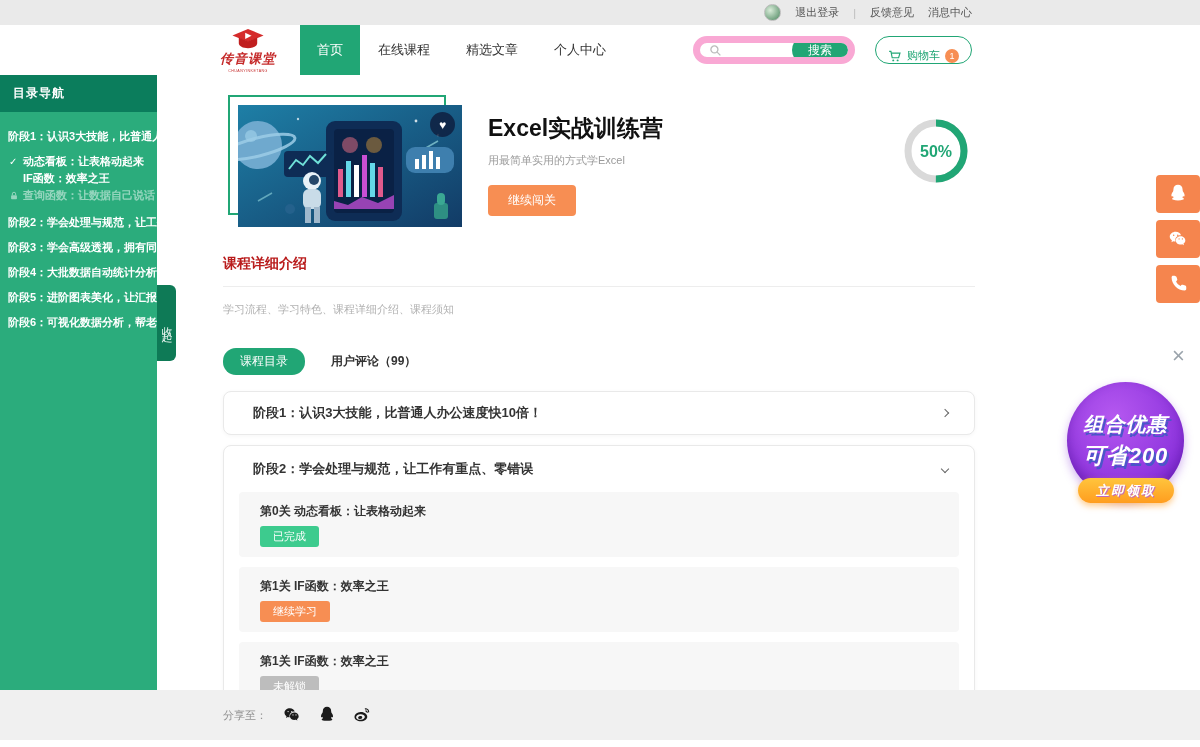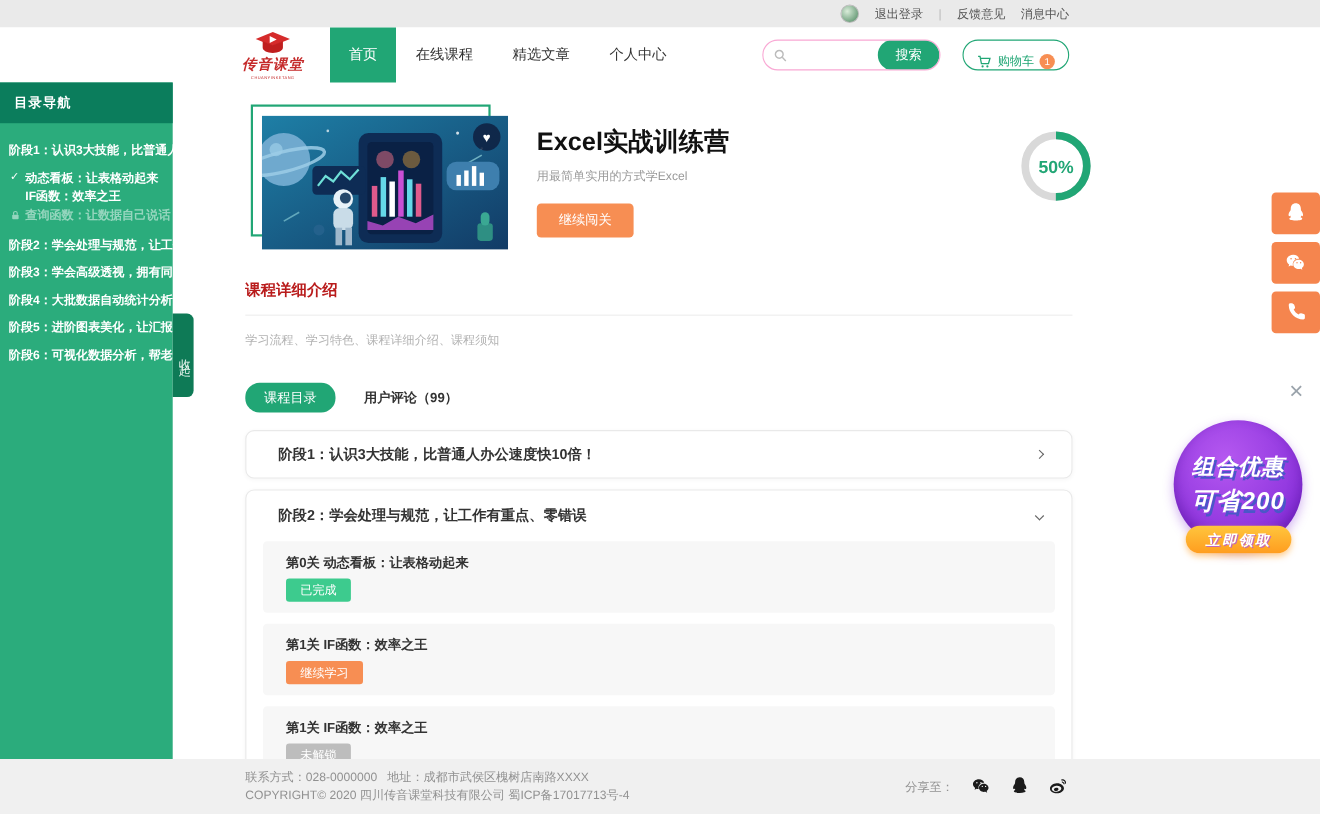--- a/index.html
+++ b/index.html
@@ -13,21 +13,21 @@
   .topbar a { color:#555; text-decoration:none; cursor:pointer; }
 
   
   .navbar { height:50px; background:#fff; display:flex; align-items:center; padding-left:220px; padding-right:228px; }
   .brand { display:flex; flex-direction:column; align-items:center; margin-right:24px; cursor:pointer; }
   .brand-name { color:#C52A2A; font-weight:bold; font-style:italic; font-size:13px; letter-spacing:1px; }
   .brand-caption { color:#C52A2A; font-size:4px; letter-spacing:.5px; transform:scale(.9); }
   .nav-items { display:flex; align-items:stretch; height:50px; }
   .nav-item { display:flex; align-items:center; padding:0 18px; font-size:13px; color:#333; cursor:pointer; }
   .nav-item.active { background:#21A675; color:#fff; padding:0 17px; }
-  .search-box { margin-left:auto; display:flex; align-items:center; border:1px solid #f9a8d4; border-radius:15px; height:28px; width:162px; overflow:hidden; background:#fff; }
+  .search-box { margin-left:auto; display:flex; align-items:center; border:7px solid #f9a8d4; border-radius:15px; height:28px; width:162px; overflow:hidden; background:#fff; }
   .search-box input { flex:1; border:none; outline:none; height:100%; padding-left:28px; font-size:12px; background:transparent; min-width:0; }
   .search-glass { position:absolute; margin-left:9px; color:#bbb; width:13px; height:13px; }
   .search-btn { width:56px; height:28px; background:#21A675; color:#fff; font-size:12px; border:none; border-radius:15px; cursor:pointer; }
   .cart-btn { margin-left:20px; display:flex; align-items:flex-end; gap:5px; border:1px solid #21A675; border-radius:15px; height:28px; padding:0 12px; color:#21A675; font-size:11px; cursor:pointer; background:#fff; }
   .cart-badge { background:#F78E53; color:#fff; width:14px; height:14px; border-radius:50%; font-size:9px; display:flex; align-items:center; justify-content:center; }
 
   
   .sidebar { position:absolute; left:0; top:75px; width:157px; height:615px; background:#2BAC7C; color:#fff; }
   .sb-header { height:37px; background:#0B7D5C; font-size:12px; font-weight:bold; line-height:37px; padding-left:13px; letter-spacing:1px; }
   .sb-stage { display:flex; align-items:center; justify-content:space-between; padding:0 12px 0 8px; font-size:11px; font-weight:bold; height:21px; cursor:pointer; white-space:nowrap; }
@@ -45,21 +45,21 @@
   
   .main { position:absolute; left:223px; top:75px; width:752px; }
   .course-header { position:relative; height:160px; margin-top:20px; }
   .banner-frame { position:absolute; left:5px; top:0; width:218px; height:120px; border:2px solid #21A675; }
   .banner { position:absolute; left:15px; top:10px; width:224px; height:122px; overflow:hidden; }
   .heart-badge { position:absolute; right:7px; top:7px; width:25px; height:25px; border-radius:50%; background:rgba(15,33,66,.88); color:#fff; font-size:12px; display:flex; align-items:center; justify-content:center; cursor:pointer; }
   .course-info { position:absolute; left:265px; top:18px; }
   .course-title { font-size:23px; font-weight:bold; color:#111; }
   .course-sub { font-size:11px; color:#9a9a9a; margin-top:9px; }
   .continue-btn { margin-top:17px; background:#F78E53; color:#fff; border:none; border-radius:4px; font-size:12px; padding:7px 20px; cursor:pointer; }
-  .progress-wrap { position:absolute; left:704px; top:23px; }
+  .progress-wrap { position:absolute; left:680px; top:23px; }
 
   .detail-heading { font-size:14px; font-weight:bold; color:#b91c1c; padding-bottom:13px; border-bottom:1px solid #EDEDED; }
   .detail-desc { font-size:11px; color:#B2B2B2; margin-top:15px; }
   .tabs { display:flex; align-items:center; gap:26px; margin-top:31px; }
   .tab-pill { background:#21A675; color:#fff; font-size:12px; padding:5px 17px; border-radius:13px; cursor:pointer; }
   .tab-plain { font-size:12px; font-weight:bold; color:#333; cursor:pointer; }
 
   .acc { border:1px solid #E9E9E9; border-radius:8px; box-shadow:0 1px 4px rgba(0,0,0,.04); background:#fff; }
   .acc1 { margin-top:16px; height:44px; display:flex; align-items:center; justify-content:space-between; padding:0 26px 0 29px; cursor:pointer; }
   .acc-title { font-size:13px; font-weight:bold; color:#333; }
@@ -314,27 +314,20 @@
 </div>
 
 <div class="promo-close">×</div>
 <div class="promo-circle">
   <span class="promo-line promo-line1">组合优惠</span>
   <span class="promo-line promo-line2">可省200</span>
 </div>
 <button class="promo-btn">立即领取</button>
 
 <div class="footer">
-  <div class="footer-left">
-    <div>
-      <span>联系方式：028-0000000</span>&nbsp;&nbsp;
-      <span>地址：成都市武侯区槐树店南路XXXX</span>
-    </div>
-    <div>COPYRIGHT© 2020 四川传音课堂科技有限公司 蜀ICP备17017713号-4</div>
-  </div>
   <div class="footer-right">
     <span class="share-label">分享至：</span>
     <svg class="share-icon" viewBox="0 0 24 24">
         <path fill="currentColor" d="M9.5 4C5.9 4 3 6.4 3 9.4c0 1.7 1 3.2 2.4 4.2l-.6 2 2.2-1.1c.6.2 1.3.3 2 .3h.3A5 5 0 0 1 9 13c0-2.9 2.7-5.2 6-5.2h.3C14.7 5.6 12.3 4 9.5 4zM7.3 7.1a.8.8 0 1 1 0 1.6.8.8 0 0 1 0-1.6zm4.4 0a.8.8 0 1 1 0 1.6.8.8 0 0 1 0-1.6zM15 9c-3 0-5.5 2-5.5 4.5S12 18 15 18c.6 0 1.1-.1 1.6-.2l1.9.9-.5-1.7c1.2-.8 2-2 2-3.5C20 11 17.5 9 15 9zm-1.8 2.2a.7.7 0 1 1 0 1.4.7.7 0 0 1 0-1.4zm3.6 0a.7.7 0 1 1 0 1.4.7.7 0 0 1 0-1.4z"></path>
       </svg>
     <svg class="share-icon" viewBox="0 0 24 24">
         <path fill="currentColor" d="M12 2c-3 0-5 2.2-5 5.2 0 .8-.1 1.6-.4 2.2-.8.9-1.8 2.5-1.8 4 0 .8.3 1.4.8 1.4.3 0 .6-.3.9-.7.1.6.4 1.2.8 1.7-1 .3-1.7.9-1.7 1.5 0 1 1.9 1.7 6.4 1.7s6.4-.7 6.4-1.7c0-.6-.7-1.2-1.7-1.5.4-.5.7-1.1.8-1.7.3.4.6.7.9.7.5 0 .8-.6.8-1.4 0-1.5-1-3.1-1.8-4-.3-.6-.4-1.4-.4-2.2C17 4.2 15 2 12 2z"></path>
       </svg>
     <svg class="share-icon" viewBox="0 0 24 24">
         <path fill="currentColor" d="M10.3 8.5c-4 .2-7.3 2.9-7.3 5.8 0 3 3.3 5.2 7.5 5.2 4.4 0 7.8-2.4 7.8-5.5 0-2.7-3.1-5.7-8-5.5zm.2 9.2c-2.9.3-5.3-1-5.5-2.8-.2-1.8 2-3.5 4.9-3.7 2.9-.3 5.3 1 5.5 2.8.2 1.8-2 3.4-4.9 3.7zm-.9-4.4c-1.4.2-2.4 1.2-2.2 2.2.1 1 1.3 1.6 2.7 1.4 1.4-.2 2.4-1.2 2.2-2.2-.1-1-1.3-1.6-2.7-1.4zM17.6 4.1c-.8-.2-1.6-.1-2.3.2l.4 1.3c.5-.2 1-.2 1.5-.1 1.5.3 2.4 1.8 2 3.3l1.3.3c.6-2.2-.7-4.5-2.9-5zm-.6 2.6c-.4-.1-.8 0-1.2.1l.4 1.2c.2-.1.4-.1.6 0 .6.1 1 .7.8 1.3l1.2.4c.4-1.3-.4-2.7-1.8-3z"></path>

